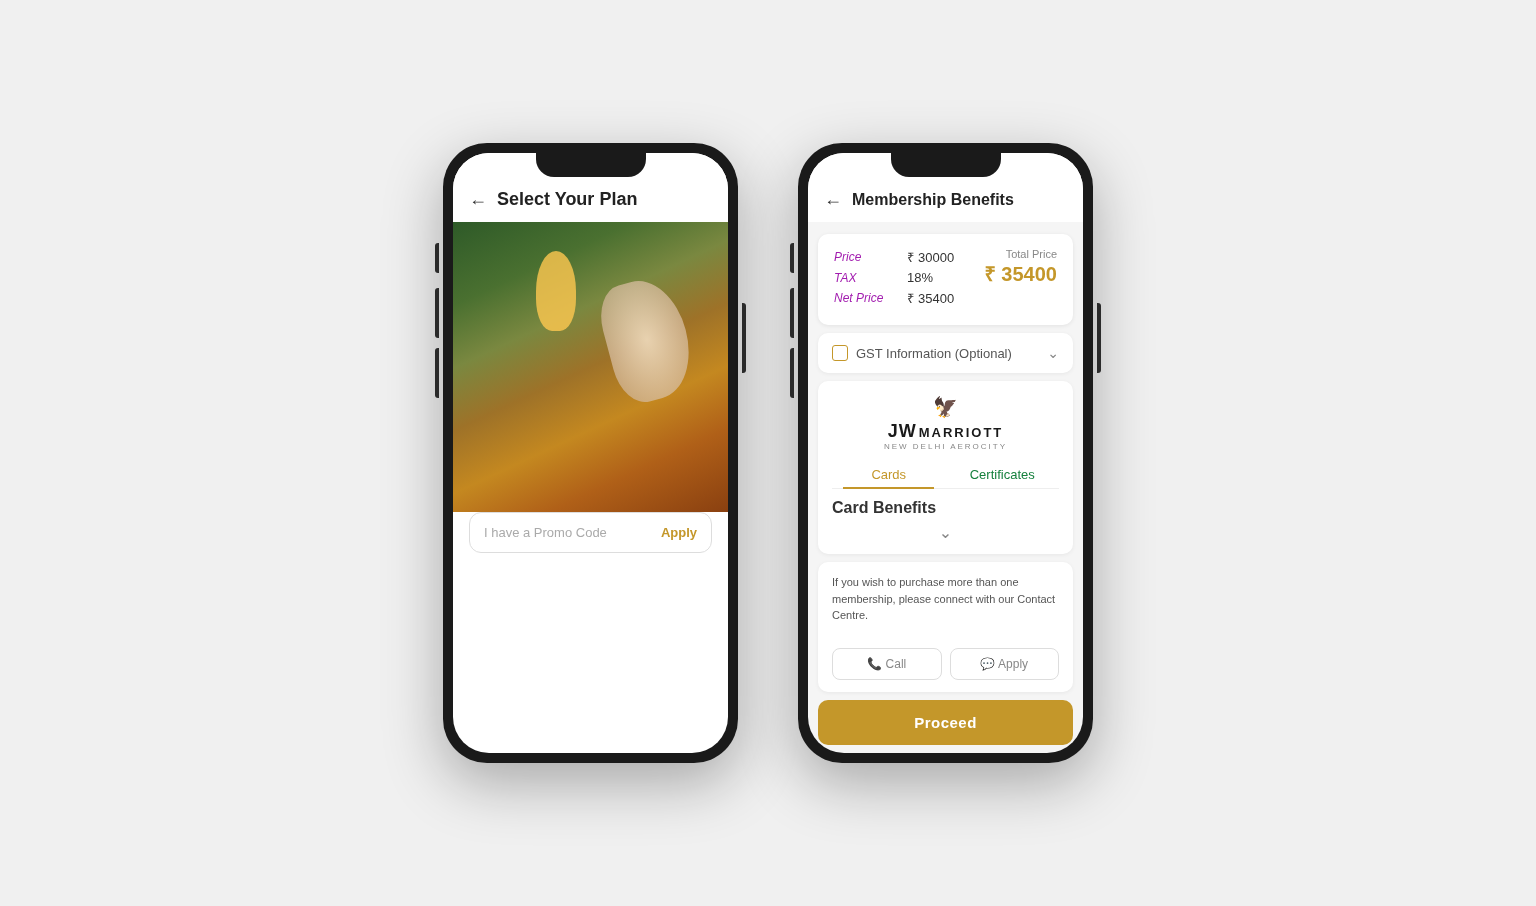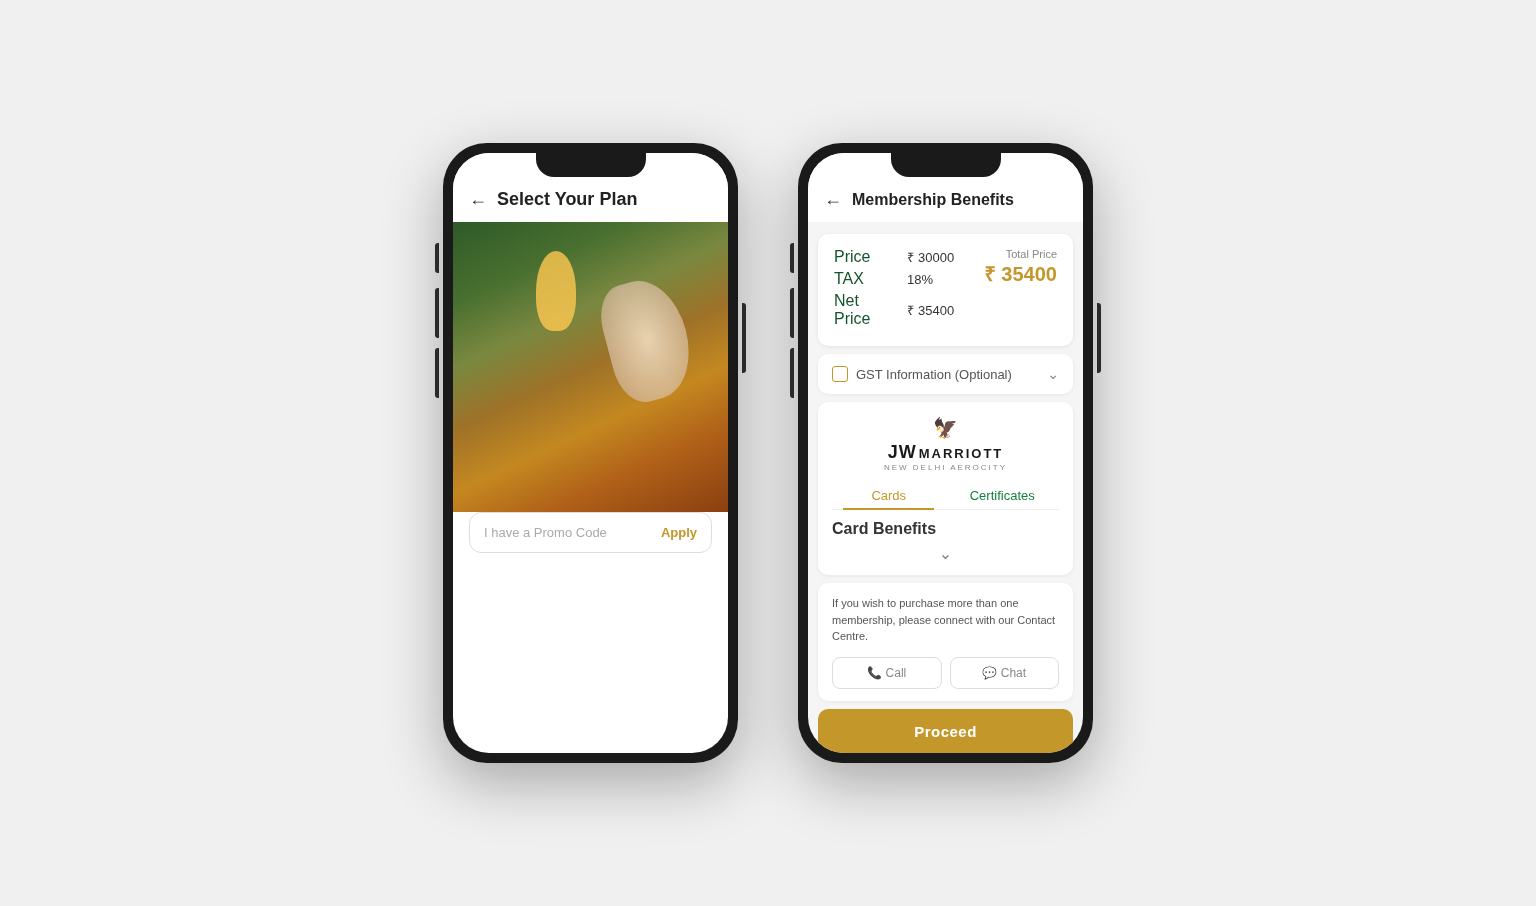--- a/index.html
+++ b/index.html
@@ -173,23 +173,24 @@
       padding: 14px 16px;
       box-shadow: 0 1px 4px rgba(0,0,0,0.08);
     }
     .price-row {
       display: flex;
       align-items: center;
       gap: 8px;
       margin-bottom: 4px;
     }
     .price-label {
-      font-size: 16px;
-      color: #14532d;
+      font-size: 12px;
+      color: #a21caf;
       width: 65px;
+      font-style: italic;
     }
     .price-value {
       font-size: 13px;
       color: #333;
     }
     .total-price-col {
       margin-left: auto;
       text-align: right;
     }
     .total-price-label {
@@ -334,21 +335,21 @@
       background: #fff;
       margin: 0 10px 8px;
       border-radius: 10px;
       padding: 12px 14px;
       box-shadow: 0 1px 4px rgba(0,0,0,0.06);
     }
     .contact-text {
       font-size: 11px;
       color: #555;
       line-height: 1.5;
-      margin-bottom: 12px;
+      margin-bottom: 24px;
     }
     .contact-buttons {
       display: flex;
       gap: 8px;
     }
     .contact-btn {
       flex: 1;
       border: 1px solid #ddd;
       border-radius: 8px;
       padding: 8px 0;
@@ -507,21 +508,21 @@
           </div>
 
           <div class="card-benefits-title">Card Benefits</div>
           <div class="see-more-chevron">⌄</div>
         </div>
 
         <div class="contact-card">
           <div class="contact-text">If you wish to purchase more than one membership, please connect with our Contact Centre.</div>
           <div class="contact-buttons">
             <div class="contact-btn">📞 Call</div>
-            <div class="contact-btn">💬 Chat</div>
+            <div class="contact-btn">💬 Apply</div>
           </div>
         </div>
 
         <div class="proceed-btn">Proceed</div>
       </div>
     </div>
   </div>
 </div>
 
 </body></html>

